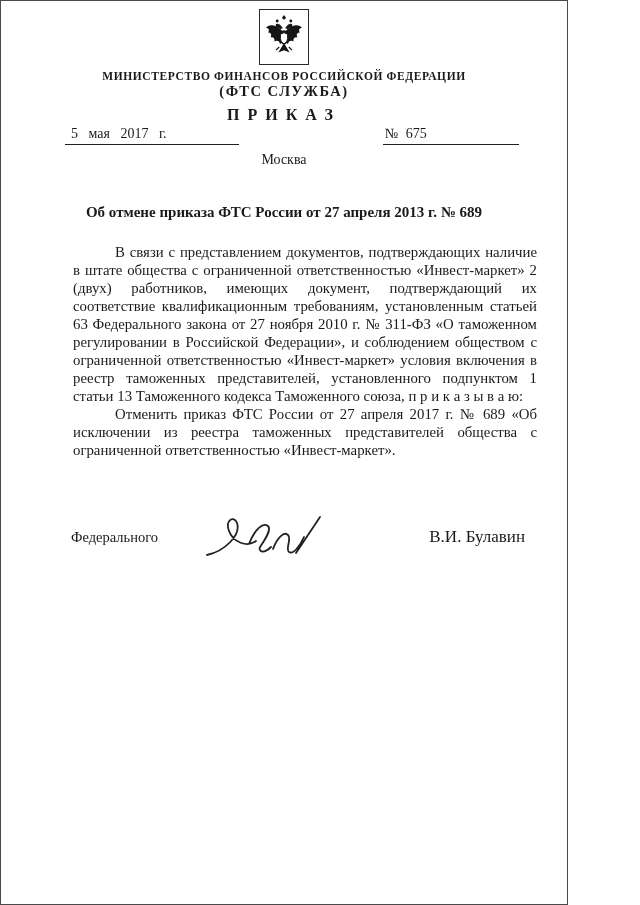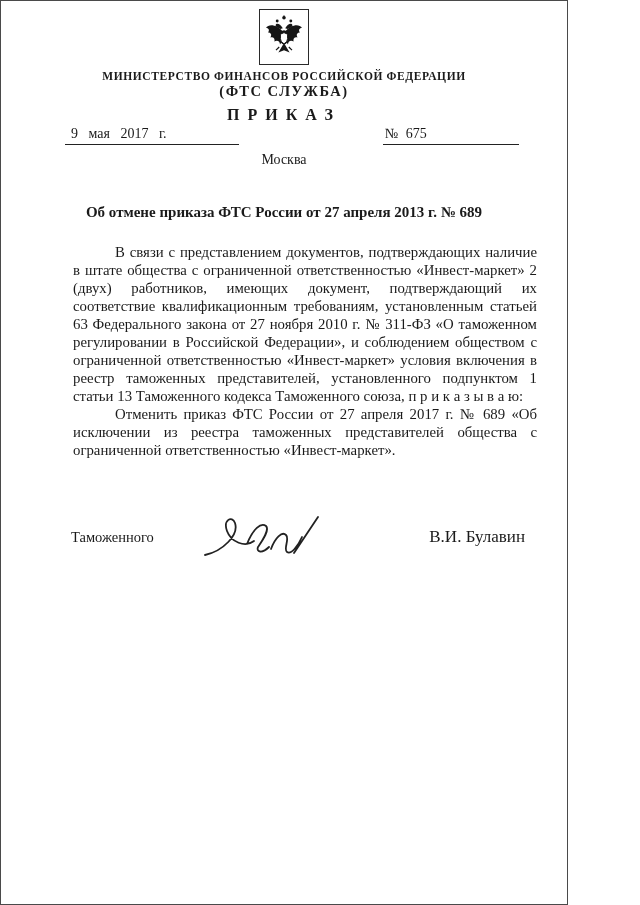--- a/index.html
+++ b/index.html
@@ -152,35 +152,35 @@
         <path d="M50 44 l9 4 v11 q0 9 -9 13 q-9 -4 -9 -13 v-11 z" fill="#ffffff" stroke="#161616" stroke-width="2.5"></path>
       </g>
     </svg>
   </div>
 
   <div class="ministry">МИНИСТЕРСТВО ФИНАНСОВ РОССИЙСКОЙ ФЕДЕРАЦИИ</div>
   <div class="agency-short">(ФТС СЛУЖБА)</div>
   <div class="doc-type">ПРИКАЗ</div>
 
   <div class="date-row">
-    <span class="date-field">9 мая 2017 г.</span>
+    <span class="date-field">5 мая 2017 г.</span>
     <span class="number-field">№ 675</span>
   </div>
 
   <div class="city">Москва</div>
 
   <div class="doc-title">Об отмене приказа ФТС России от 27 апреля 2013 г. № 689</div>
 
   <div class="body-block">
     <p class="body-par">В связи с представлением документов, подтверждающих наличие в штате общества с ограниченной ответственностью «Инвест-маркет» 2 (двух) работников, имеющих документ, подтверждающий их соответствие квалификационным требованиям, установленным статьей 63 Федерального закона от 27 ноября 2010 г. № 311-ФЗ «О таможенном регулировании в Российской Федерации», и соблюдением обществом с ограниченной ответственностью «Инвест-маркет» условия включения в реестр таможенных представителей, установленного подпунктом 1 статьи 13 Таможенного кодекса Таможенного союза, п р и к а з ы в а ю:</p>
     <p class="body-par">Отменить приказ ФТС России от 27 апреля 2017 г. № 689 «Об исключении из реестра таможенных представителей общества с ограниченной ответственностью «Инвест-маркет».</p>
   </div>
 
   <div class="sign-row">
-    <span class="signer-role">Таможенного</span>
+    <span class="signer-role">Федерального</span>
     <span class="sig-wrap">
       <svg width="130" height="52" viewBox="0 0 130 52" aria-hidden="true">
         <path d="M8 44 C 26 40, 42 24, 38 12 C 35 4, 26 9, 30 20 C 34 31, 48 37, 57 30
                  M 50 33 C 56 18, 64 11, 69 15 C 73 19, 65 30, 61 36 C 59 41, 65 43, 72 36
                  M 74 38 C 78 27, 85 20, 89 24 C 93 28, 86 38, 90 41 C 94 44, 101 35, 105 26
                  M 97 42 L 121 6" fill="none" stroke="#222" stroke-width="1.8" stroke-linecap="round"></path>
       </svg>
     </span>
     <span class="signer-name">В.И. Булавин</span>
   </div>

